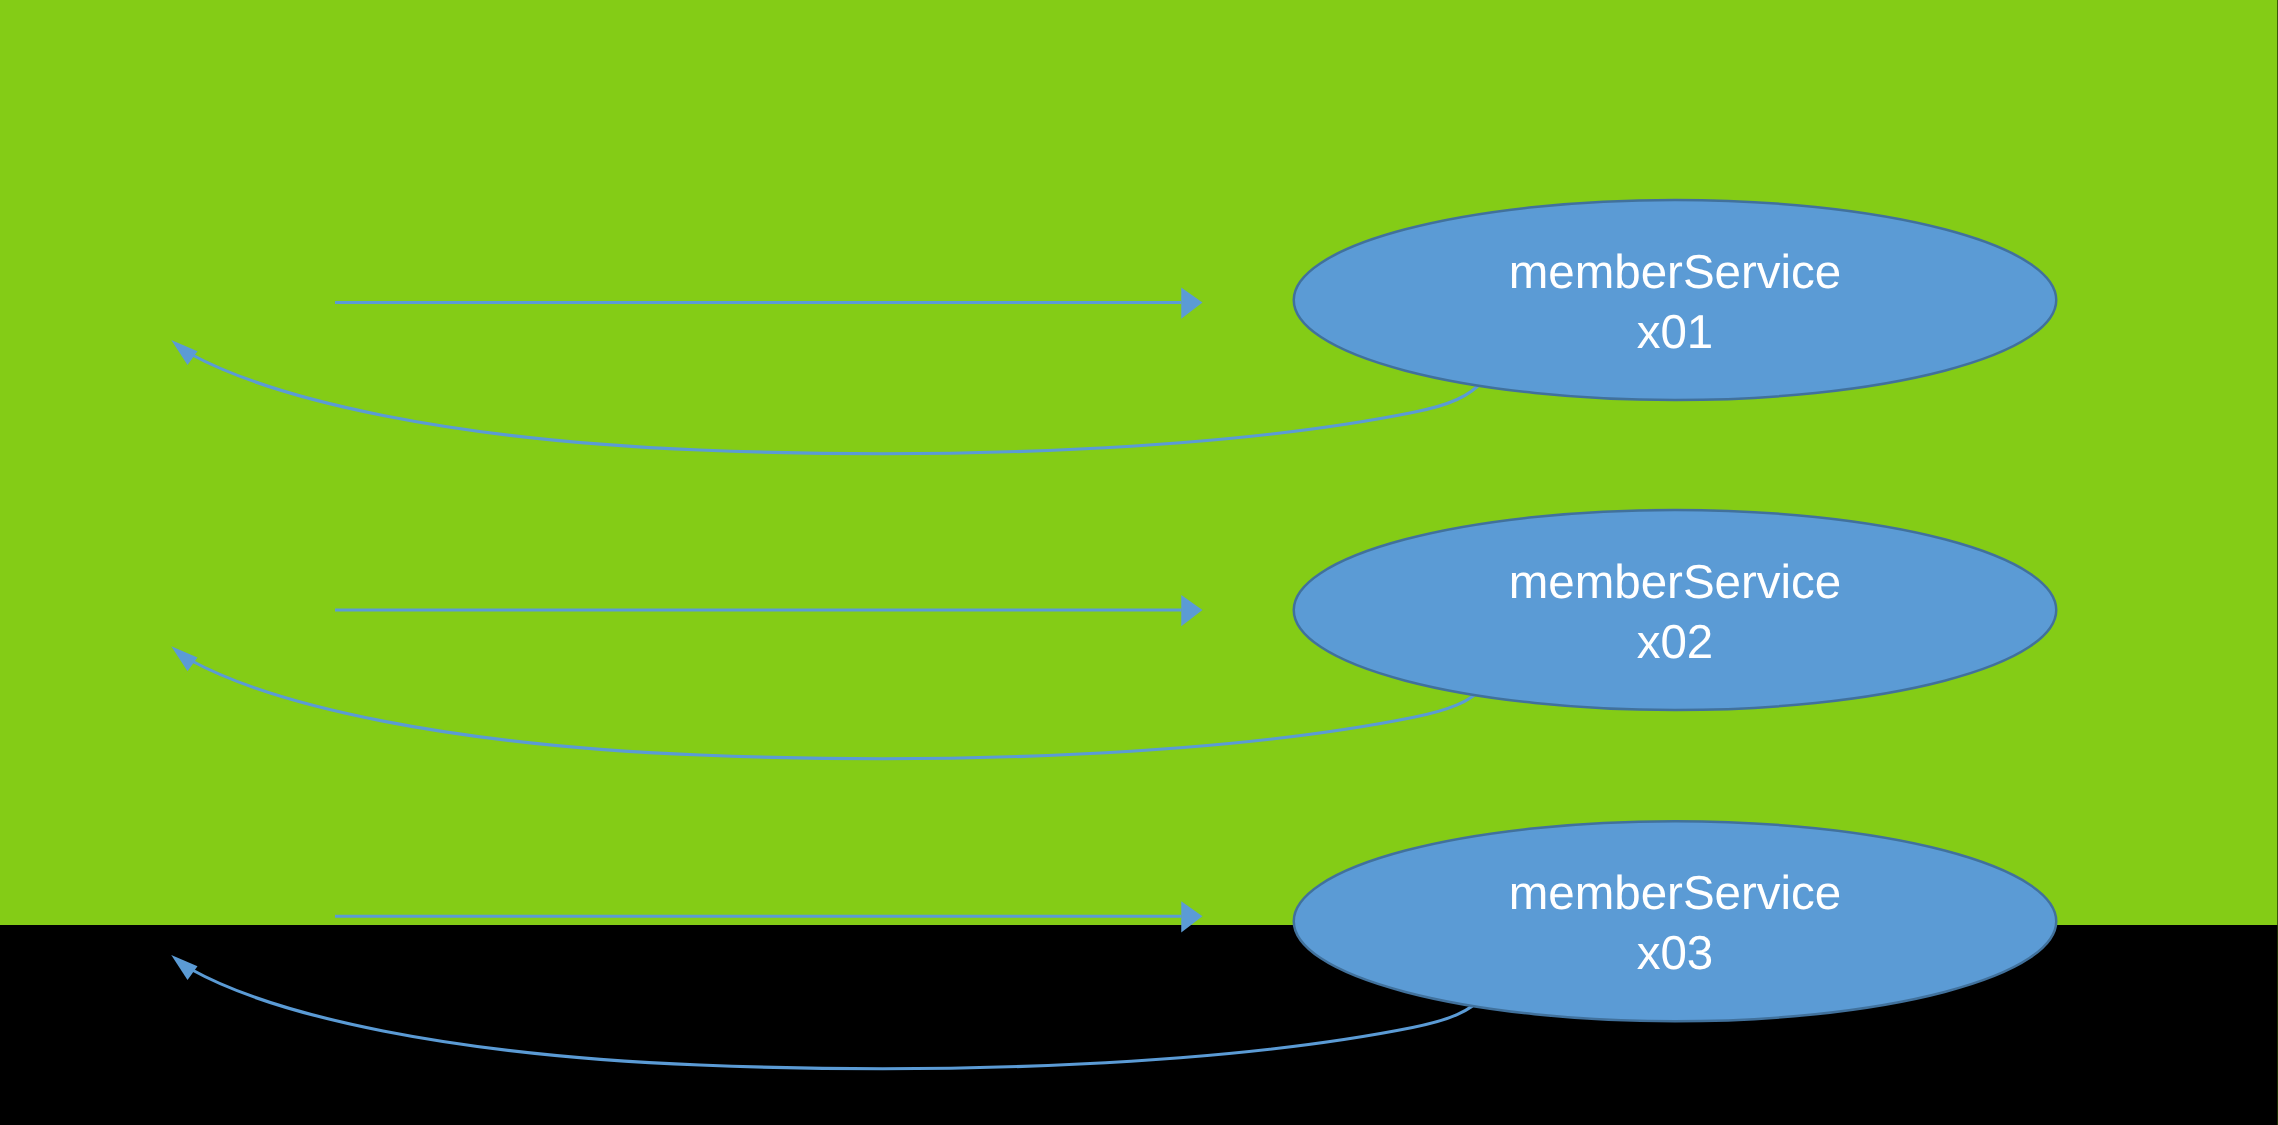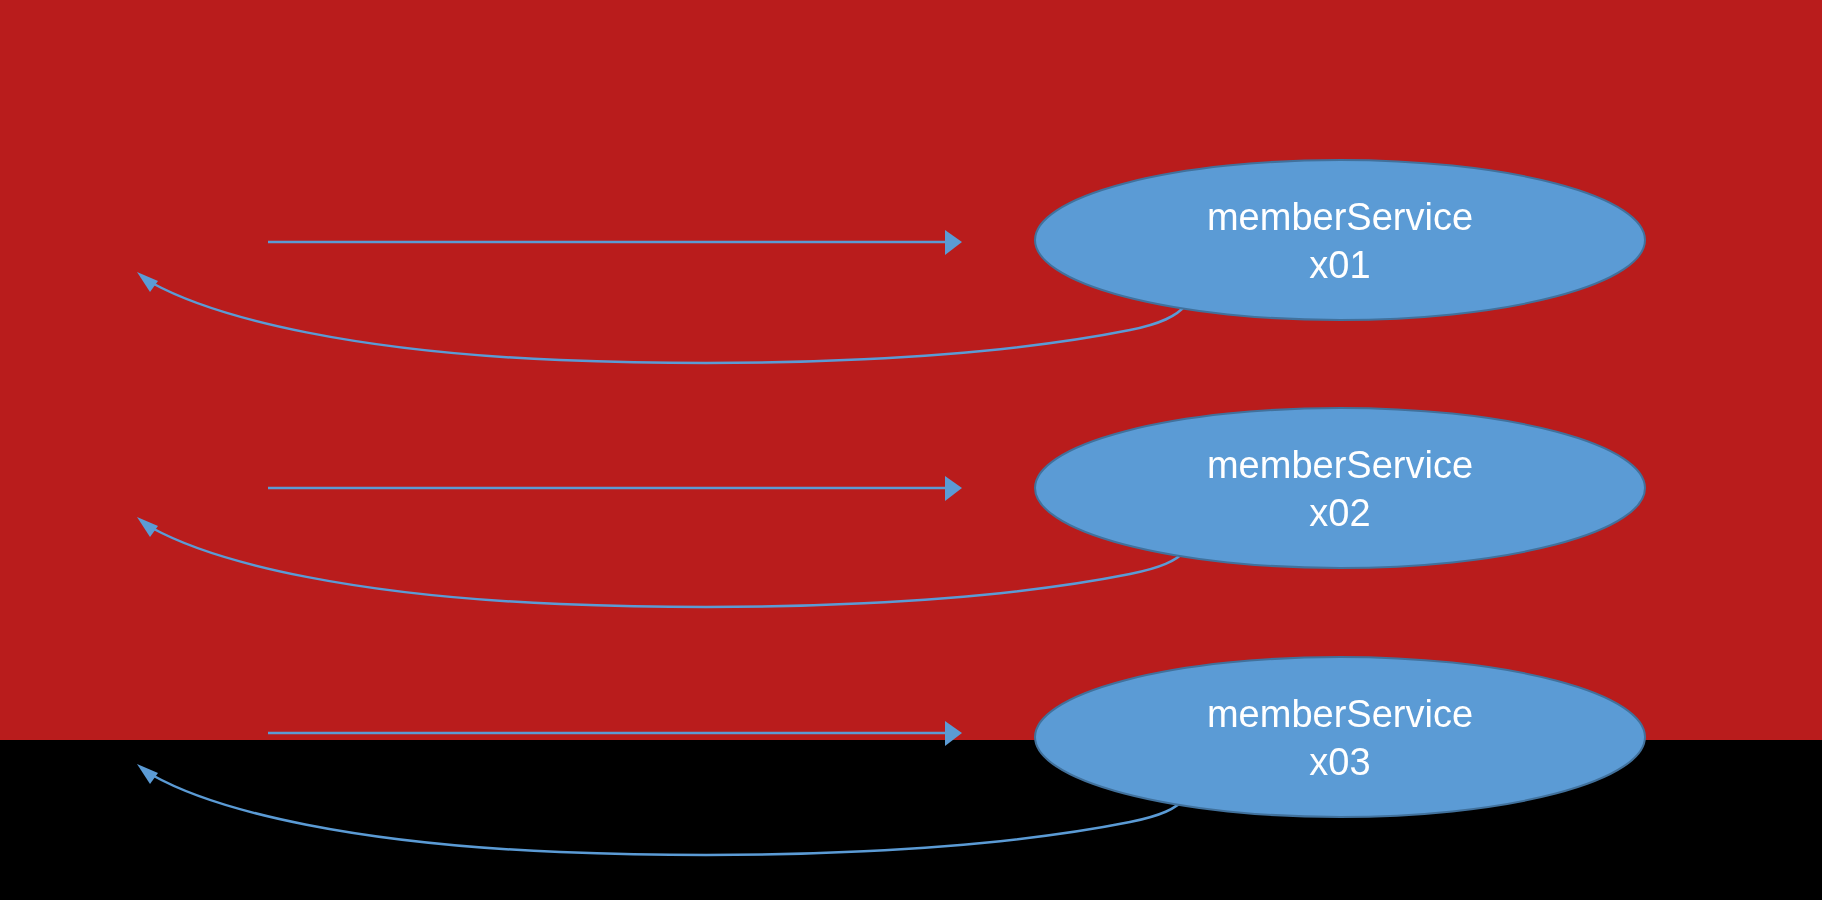--- a/index.html
+++ b/index.html
@@ -11,21 +11,21 @@
   body {
     width: 1822px;
     height: 900px;
     overflow: hidden;
     font-family: "Liberation Sans", sans-serif;
   }
   #stage {
     position: relative;
     width: 1822px;
     height: 740px;
-    background: #b91c1c;
+    background: #84cc16;
   }
   #diagram-svg {
     position: absolute;
     left: 0;
     top: 0;
     width: 1822px;
     height: 900px;
     display: block;
   }
   .node-label {

